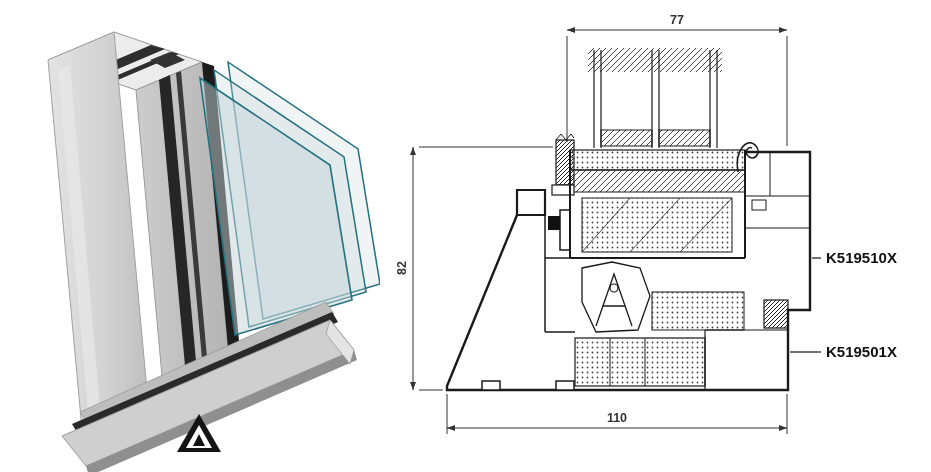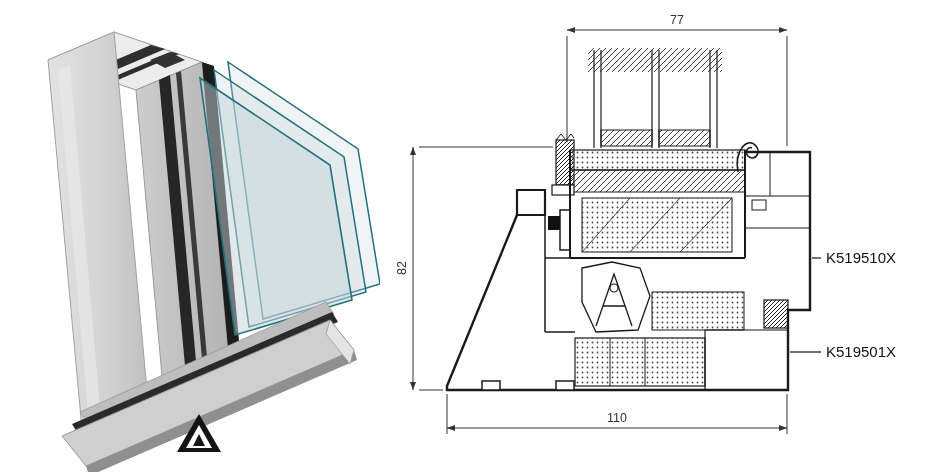--- a/index.html
+++ b/index.html
@@ -2,21 +2,21 @@
 <html><head>
 <meta charset="utf-8">
 <style>
   html,body{margin:0;padding:0;background:#ffffff;}
   body{
     width:931px;height:472px;position:relative;overflow:hidden;
     font-family:"Liberation Sans", sans-serif;
   }
   .panel{position:absolute;top:0;}
   #render3d{left:0;width:380px;height:472px;}
-  #crossSection{left:380px;width:551px;height:381px;}
+  #crossSection{left:380px;width:551px;height:381px;font-weight:bold;}
   svg{display:block;}
   .dim-text{font-family:"Liberation Sans",sans-serif;font-size:12.5px;fill:#333;}
   .part-text{font-family:"Liberation Sans",sans-serif;font-size:15px;fill:#111;}
 </style>
 </head>
 <body>
 
 <div class="panel" id="render3d">
 <svg width="380" height="472" viewBox="0 0 380 472">
   <defs>

